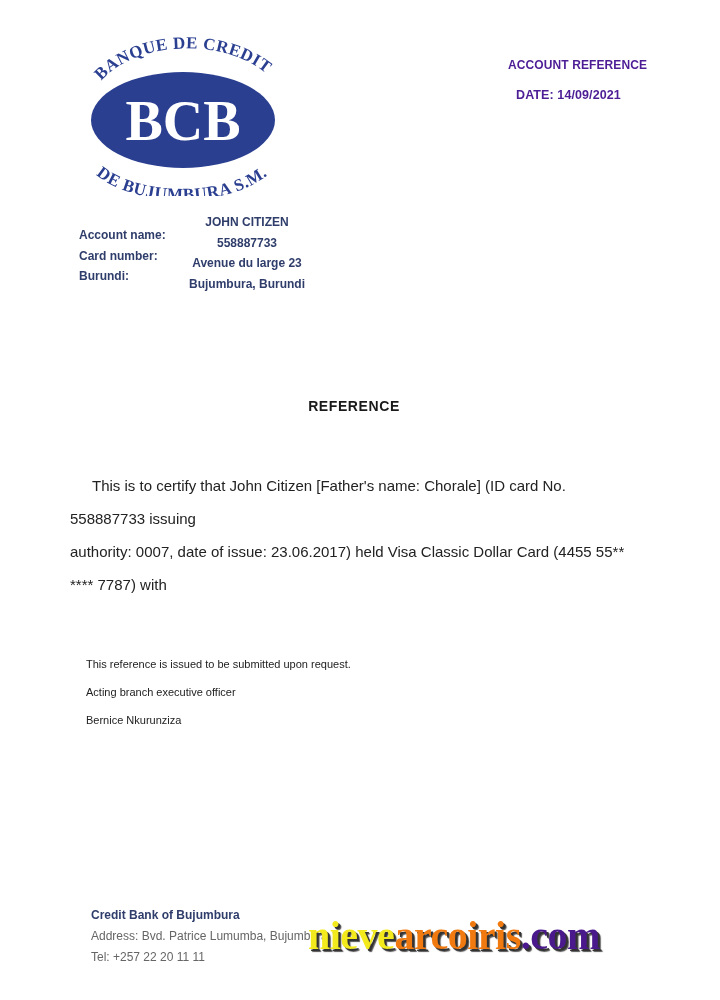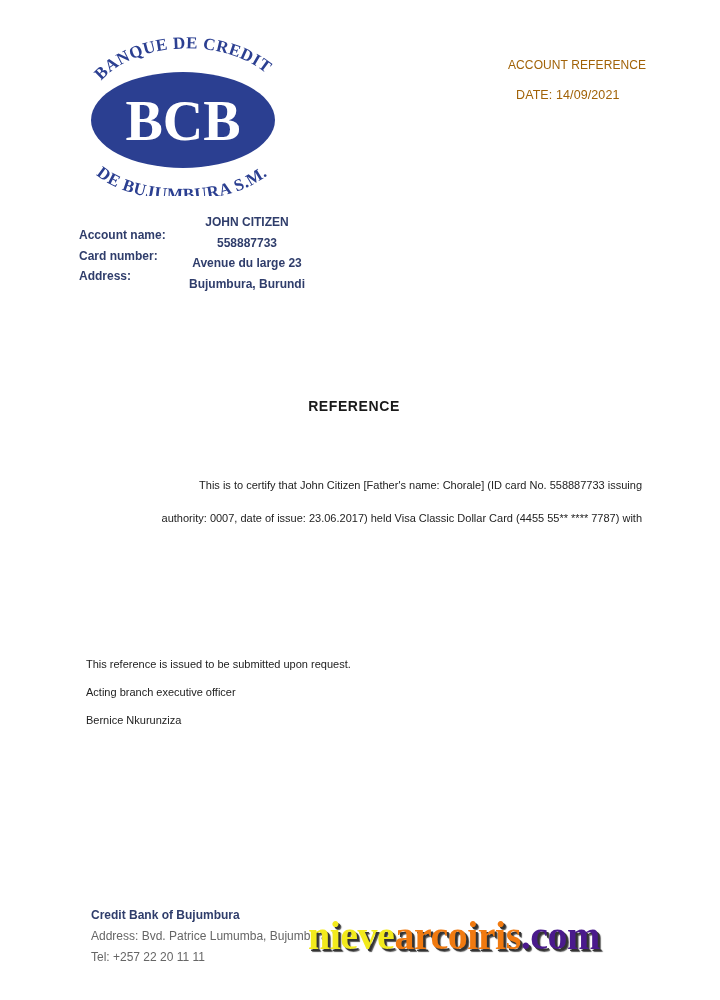--- a/index.html
+++ b/index.html
@@ -4,35 +4,35 @@
   <style>
     html, body { margin: 0; padding: 0; background: #ffffff; }
     body { width: 720px; height: 1000px; position: relative; overflow: hidden;
            font-family: "Liberation Sans", sans-serif; color: #1a1a1a; }
     .abs { position: absolute; }
 
     
     .logo { left: 68px; top: 36px; width: 230px; height: 160px; }
 
     
-    .hdr { color: #a16207; font-weight: normal; font-size: 12px; letter-spacing: 0.1px; }
+    .hdr { color: #4c1d95; font-weight: bold; font-size: 12px; letter-spacing: 0.1px; }
     .hdr-ref { left: 508px; top: 58px; }
     .hdr-date { left: 516px; top: 88px; font-size: 12.5px; }
 
     
     .info { color: #2f3d6b; font-weight: bold; font-size: 12px; line-height: 20.5px; }
     .info-labels { left: 79px; top: 225px; }
     .info-values { left: 189px; top: 212px; text-align: center; }
 
     
     .title { left: 0; width: 708px; top: 398px; text-align: center;
              font-weight: bold; font-size: 14px; letter-spacing: 0.6px; color: #1a1a1a; }
 
     
-    .para { left: 82px; width: 560px; top: 469px; font-size: 11px; line-height: 33px; color: #222; text-align: right; }
+    .para { left: 70px; width: 560px; top: 469px; font-size: 15px; line-height: 33px; color: #222; }
     .para .indent { display: inline-block; width: 22px; }
 
     
     .closing { left: 86px; top: 650px; font-size: 11px; line-height: 28px; color: #222; }
 
     
     .footer { left: 91px; top: 905px; font-size: 12px; line-height: 21px; color: #666; }
     .footer .bank { color: #2f3d6b; font-weight: bold; }
 
     
@@ -62,21 +62,21 @@
     </text>
   </svg>
 </div>
 
 <div class="abs hdr hdr-ref">ACCOUNT REFERENCE</div>
 <div class="abs hdr hdr-date">DATE: 14/09/2021</div>
 
 <div class="abs info info-labels">
   <div>Account name:</div>
   <div>Card number:</div>
-  <div>Address:</div>
+  <div>Burundi:</div>
 </div>
 <div class="abs info info-values">
   <div>JOHN CITIZEN</div>
   <div>558887733</div>
   <div>Avenue du large 23</div>
   <div>Bujumbura, Burundi</div>
 </div>
 
 <div class="abs title">REFERENCE</div>
 

